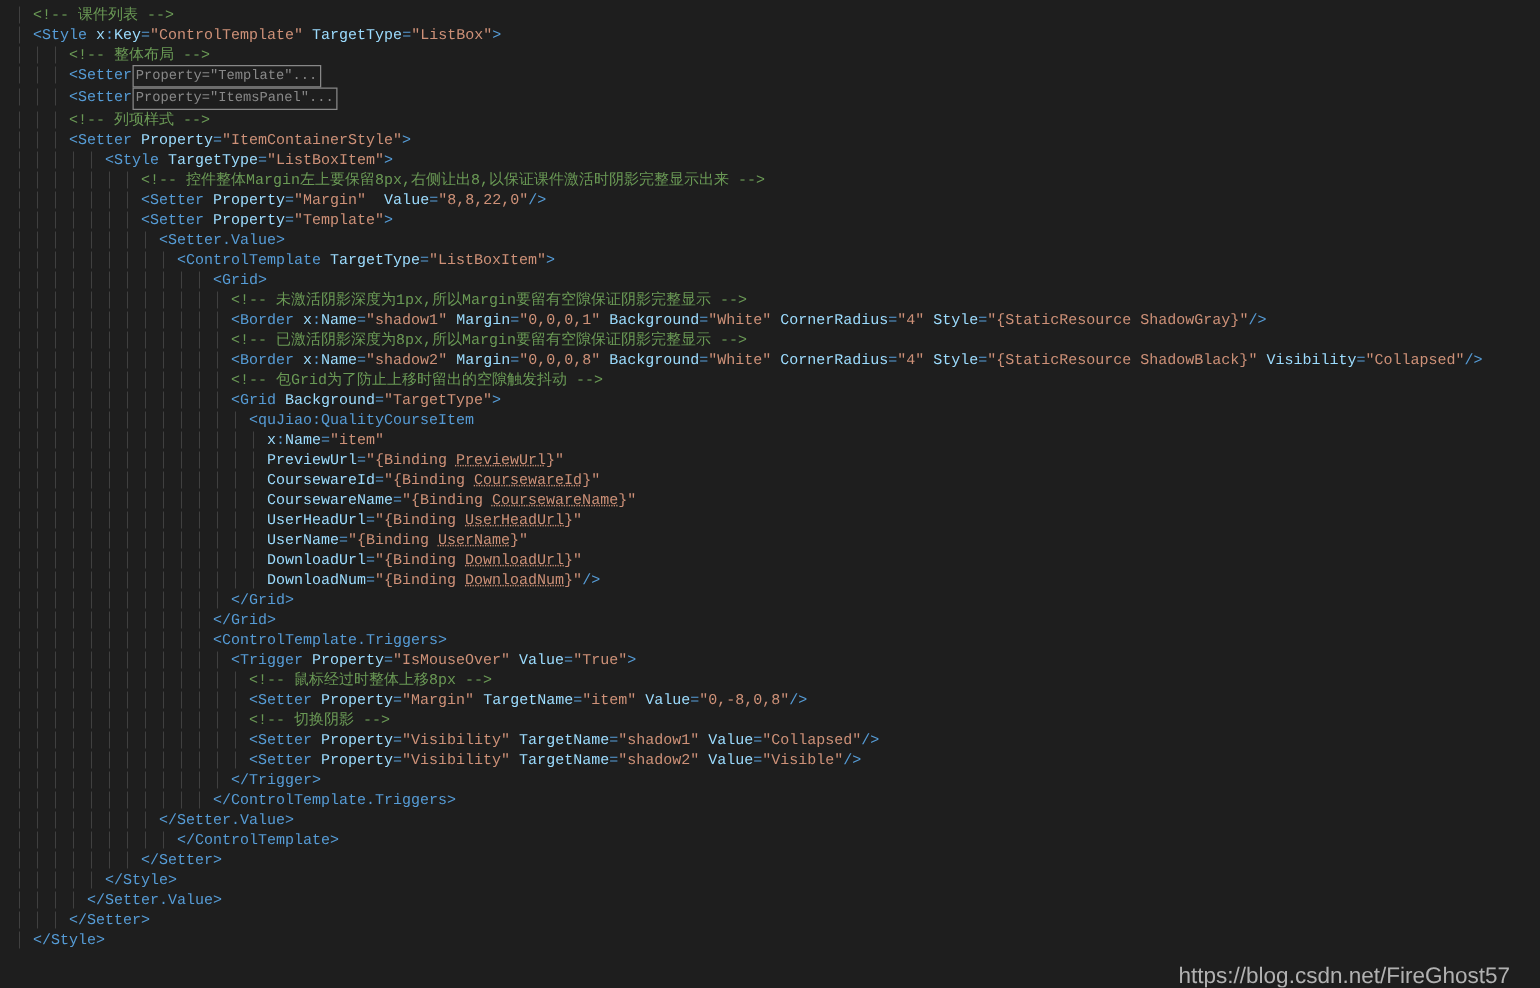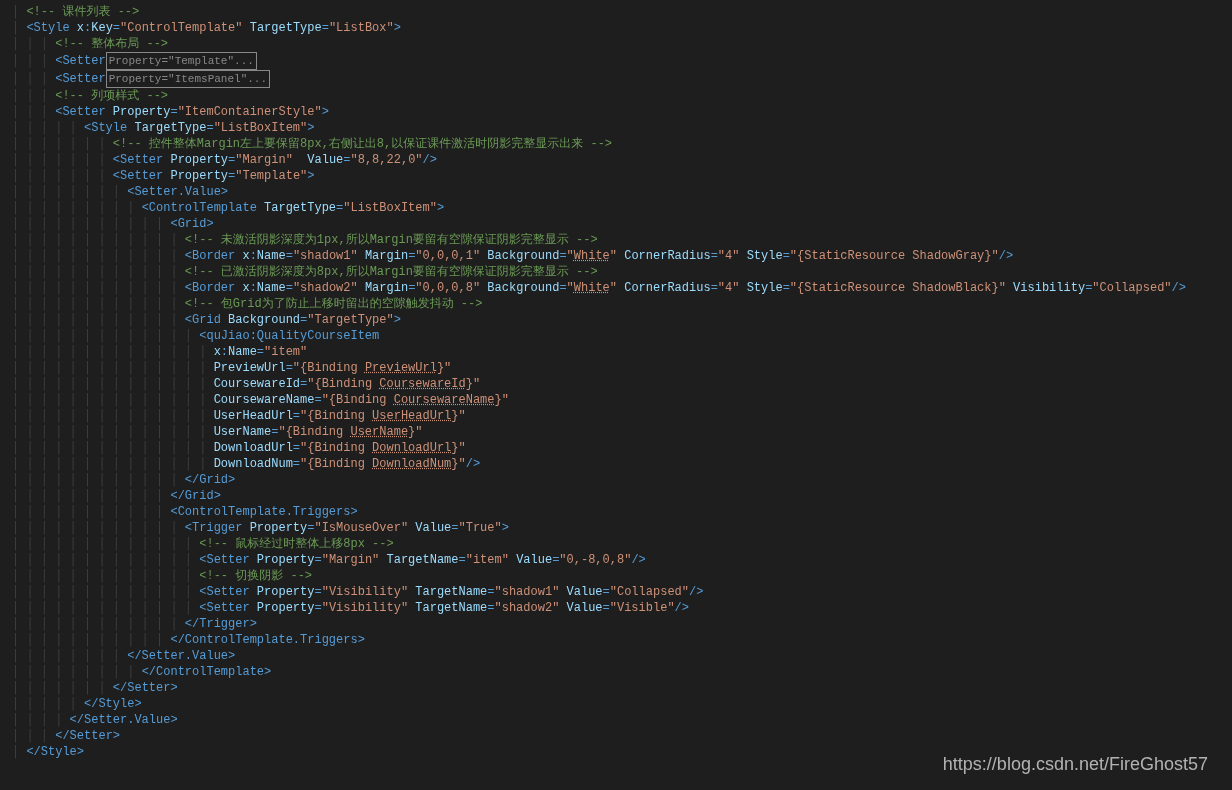--- a/index.html
+++ b/index.html
@@ -29,25 +29,25 @@
   .attr { color: #9cdcfe; }
   .str { color: #ce9178; }
   .comment { color: #6a9955; }
   .collapsed-box {
     border: 1px solid #888;
     padding: 0 2px;
     color: #888;
     display: inline-block;
     font-size: 11px;
   }
-  .underline { text-decoration: underline; text-decoration-style: dotted; margin-top: 45px; }
+  .underline { text-decoration-style: dotted; margin-top: 45px; }
   .binding-member { text-decoration: underline; text-decoration-style: dotted; }
   .watermark {
     position: fixed;
-    bottom: 18px;
+    bottom: 2px;
     right: 24px;
     color: #cccccc;
     font-size: 18px;
     font-family: Arial, sans-serif;
     opacity: 0.85;
     pointer-events: none;
   }
 </style>
 </head>
 <body>

